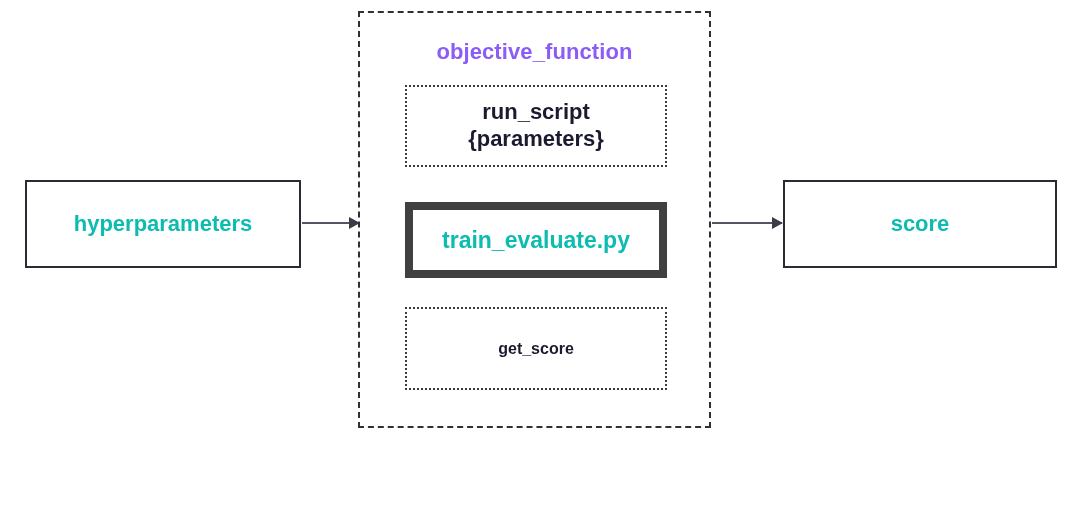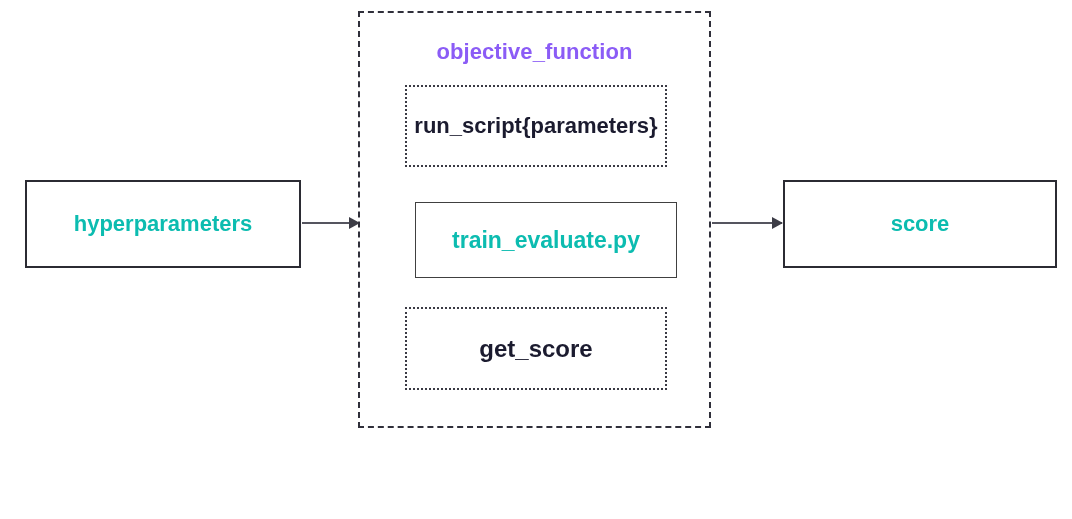--- a/index.html
+++ b/index.html
@@ -17,37 +17,36 @@
     height: 519px;
     background: #ffffff;
     overflow: hidden;
   }
 
   
   .box {
     position: absolute;
     box-sizing: border-box;
     display: flex;
-    flex-direction: row;
+    flex-direction: column;
     align-items: center;
     justify-content: center;
     background: #ffffff;
     text-align: center;
     line-height: 1.22;
   }
 
   
   .box-solid-outer {
     border: 2px solid #2b2b33;
   }
 
   
   .box-solid-inner {
-    border: 1px solid #404040;
-    margin-left: 10px;
+    border: 8px solid #404040;
   }
 
   
   .box-dotted {
     border: 2px dotted #3a3a44;
   }
 
   
   .container-dashed {
     position: absolute;
@@ -126,21 +125,21 @@
 
     <div class="box box-dotted" style="left:45px; top:72px; width:262px; height:82px; font-size:22px;">
       <span class="txt-dark">run_script</span>
       <span class="txt-dark">{parameters}</span>
     </div>
 
     <div class="box box-solid-inner" style="left:45px; top:189px; width:262px; height:76px; font-size:23px;">
       <span class="txt-teal">train_evaluate.py</span>
     </div>
 
-    <div class="box box-dotted" style="left:45px; top:294px; width:262px; height:83px; font-size:24px;">
+    <div class="box box-dotted" style="left:45px; top:294px; width:262px; height:83px; font-size:16px;">
       <span class="txt-dark">get_score</span>
     </div>
 
   </div>
 
   <div class="arrow" style="left:712px; top:222px; width:70px;"></div>
 
   <div class="box box-solid-outer" style="left:783px; top:180px; width:274px; height:88px; font-size:22px;">
     <span class="txt-teal">score</span>
   </div>

